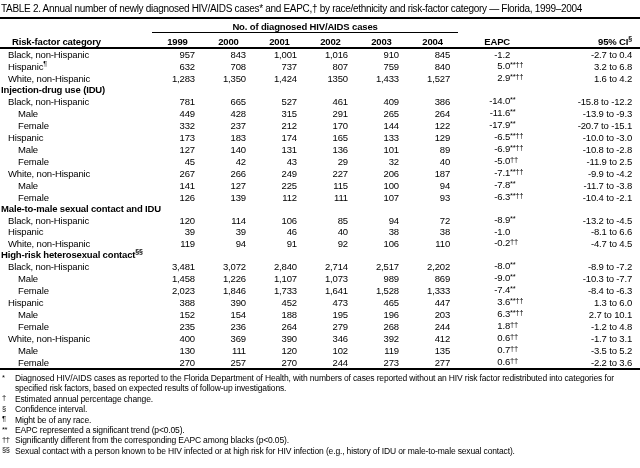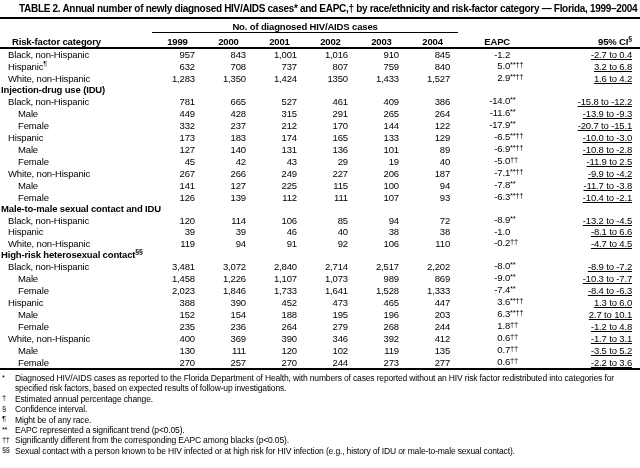--- a/index.html
+++ b/index.html
@@ -1,18 +1,18 @@
 <!DOCTYPE html>
 <html><head>
 <meta charset="utf-8">
 <style>
   html,body{margin:0;padding:0;background:#fff;}
   body{width:640px;height:468px;color:#000;font-family:"Liberation Sans",sans-serif;-webkit-font-smoothing:antialiased;}
   .page{width:640px;height:468px;overflow:hidden;background:#fff;}
-  .title{font-weight:bold;font-size:10px;letter-spacing:-0.3px;white-space:nowrap;padding:3px 1px 3px 19px;}
+  .title{font-weight:normal;font-size:10px;letter-spacing:-0.3px;white-space:nowrap;padding:3px 1px 3px 1px;}
   table{width:640px;border-collapse:collapse;table-layout:fixed;border-top:2px solid #000;}
   th,td{padding:0;font-size:9.5px;letter-spacing:-0.15px;vertical-align:bottom;}
   thead th{font-weight:bold;}
   th.spanner{font-size:9.5px;border-bottom:1px solid #000;height:13px;}
   tr.cols th{height:14px;border-bottom:2px solid #000;}
   th.cat{text-align:left;padding-left:12px;}
   th.yr{text-align:center;}
   th.eh{text-align:right;padding-right:25px;}
   th.ch{text-align:right;padding-right:8px;}
   th.ch sup{font-size:7px;}
@@ -20,21 +20,21 @@
   tbody td{height:11px;line-height:11px;vertical-align:middle;}
   td.label{text-align:left;white-space:nowrap;}
   td.label sup{font-size:7px;line-height:0;}
   td.sec{font-weight:bold;padding-left:1px;}
   td.ind1{padding-left:8px;}
   td.ind2{padding-left:18px;margin-left:44px;}
   td.num{text-align:right;padding-right:8px;}
   td.eapc{text-align:left;white-space:nowrap;}
   td.eapc .ev{display:inline-block;width:52px;text-align:right;}
   td.eapc .em{display:inline-block;width:22px;text-align:left;font-size:7.5px;position:relative;top:-2px;letter-spacing:-0.3px;}
-  td.ci{text-align:right;padding-right:8px;white-space:nowrap;text-decoration:underline;}
+  td.ci{text-align:right;padding-right:8px;white-space:nowrap;}
   .footnotes{padding:3px 2px 0 2px;font-size:8.5px;letter-spacing:-0.15px;line-height:10.4px;}
   .fn{display:flex;align-items:flex-start;}
   .fn-m{flex:0 0 13px;font-size:7.5px;position:relative;top:-0.5px;letter-spacing:-0.3px;}
   .fn-t{flex:1;}
 </style>
 </head>
 <body>
 
 <div class="page">
   <div class="title">TABLE 2. Annual number of newly diagnosed HIV/AIDS cases* and EAPC,† by race/ethnicity and risk-factor category — Florida, 1999–2004</div>
@@ -161,21 +161,21 @@
           <td class="num">89</td>
           <td class="eapc"><span class="ev">-6.9</span><span class="em">**††</span></td>
           <td class="ci">-10.8 to -2.8</td>
         </tr>
         <tr>
           <td class="label ind2">Female</td>
           <td class="num">45</td>
           <td class="num">42</td>
           <td class="num">43</td>
           <td class="num">29</td>
-          <td class="num">19</td>
+          <td class="num">32</td>
           <td class="num">40</td>
           <td class="eapc"><span class="ev">-5.0</span><span class="em">††</span></td>
           <td class="ci">-11.9 to 2.5</td>
         </tr>
         <tr>
           <td class="label ind1">White, non-Hispanic</td>
           <td class="num">267</td>
           <td class="num">266</td>
           <td class="num">249</td>
           <td class="num">227</td>

